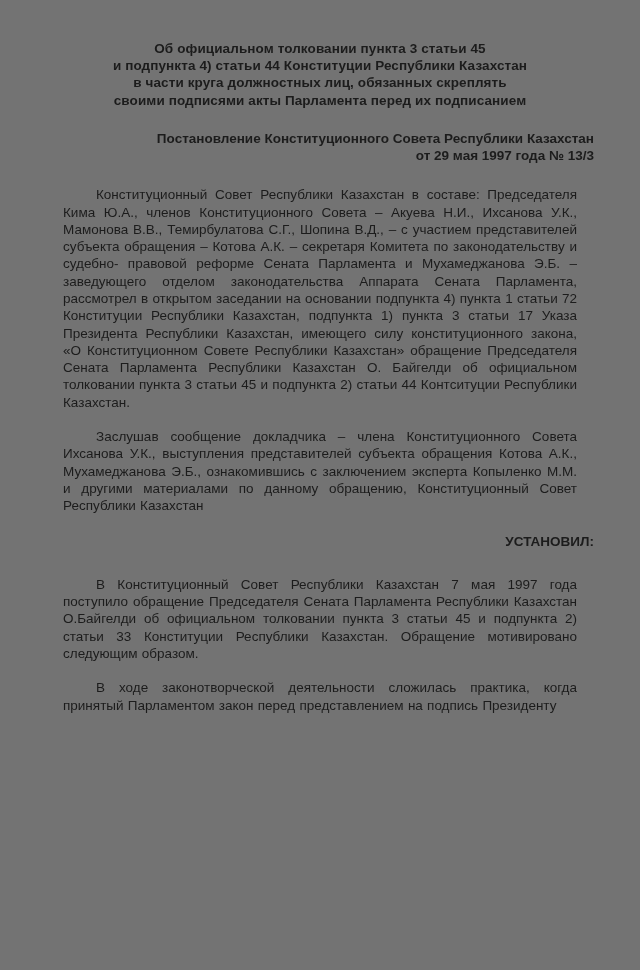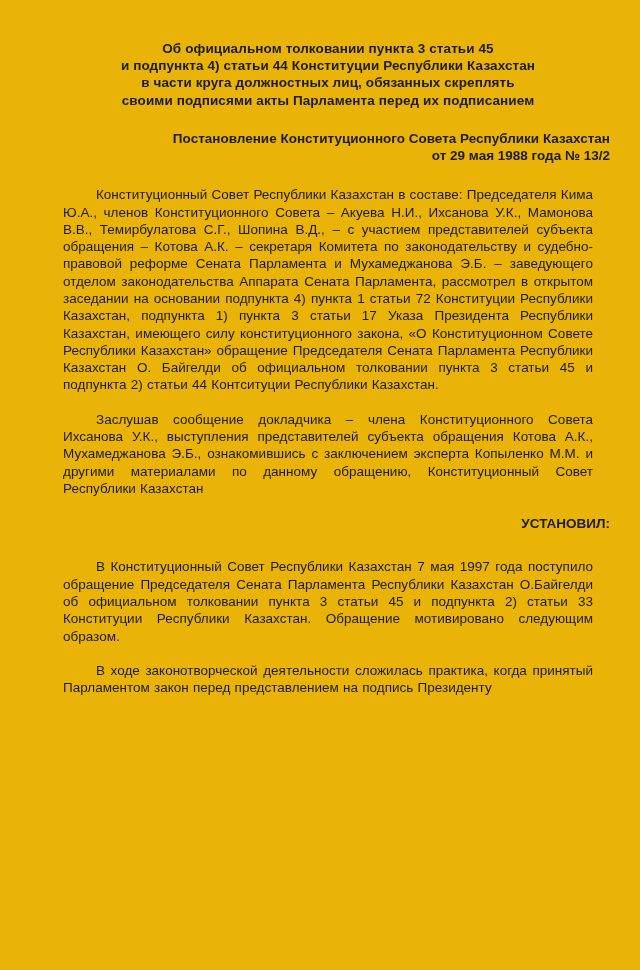--- a/index.html
+++ b/index.html
@@ -12,22 +12,22 @@
     height: 970px;
     overflow: hidden;
     font-family: "Liberation Sans", "DejaVu Sans", sans-serif;
     color: #1c1c1c;
     -webkit-font-smoothing: antialiased;
   }
   .page {
     box-sizing: border-box;
     width: 640px;
     height: 970px;
-    padding: 40px 30px 0 46px;
-    background: #eab308;
+    padding: 40px 46px 0 46px;
+    background: #737373;
   }
   .doc-title {
     text-align: center;
     font-weight: bold;
     font-size: 13.5px;
     line-height: 17.2px;
     letter-spacing: 0.1px;
   }
   .doc-subtitle {
     margin-top: 21px;
@@ -63,21 +63,21 @@
 
   <div class="doc-title">
     <div>Об официальном толковании пункта 3 статьи 45</div>
     <div>и подпункта 4) статьи 44 Конституции Республики Казахстан</div>
     <div>в части круга должностных лиц, обязанных скреплять</div>
     <div>своими подписями акты Парламента перед их подписанием</div>
   </div>
 
   <div class="doc-subtitle">
     <div>Постановление Конституционного Совета Республики Казахстан</div>
-    <div>от 29 мая 1988 года  № 13/2</div>
+    <div>от 29 мая 1997 года  № 13/3</div>
   </div>
 
   <p class="body-para first">Конституционный Совет Республики Казахстан в составе: Председателя Кима Ю.А., членов Конституционного Совета – Акуева  Н.И., Ихсанова У.К., Мамонова В.В., Темирбулатова С.Г., Шопина В.Д., – с участием представителей субъекта обращения  – Котова А.К. – секретаря Комитета по законодательству и судебно- правовой реформе Сената Парламента и Мухамеджанова Э.Б. – заведующего отделом законодательства Аппарата Сената Парламента, рассмотрел в открытом заседании на основании подпункта 4) пункта 1 статьи 72 Конституции Республики Казахстан, подпункта 1) пункта 3 статьи 17 Указа Президента Республики Казахстан, имеющего силу конституционного закона, «О Конституционном Совете Республики Казахстан» обращение Председателя Сената Парламента Республики Казахстан О. Байгелди об официальном толковании пункта 3 статьи 45 и подпункта 2) статьи 44 Контситуции Республики Казахстан.</p>
 
   <p class="body-para">Заслушав сообщение докладчика – члена Конституционного Совета Ихсанова У.К., выступления представителей субъекта обращения Котова А.К., Мухамеджанова Э.Б., ознакомившись с заключением эксперта Копыленко М.М. и другими материалами по данному обращению, Конституционный Совет Республики Казахстан</p>
 
   <div class="section-heading">УСТАНОВИЛ:</div>
 
   <p class="body-para">В Конституционный Совет Республики Казахстан 7 мая 1997 года поступило обращение Председателя Сената Парламента Республики Казахстан О.Байгелди об официальном толковании пункта 3 статьи 45 и подпункта 2) статьи 33 Конституции Республики Казахстан. Обращение мотивировано следующим образом.</p>
 

